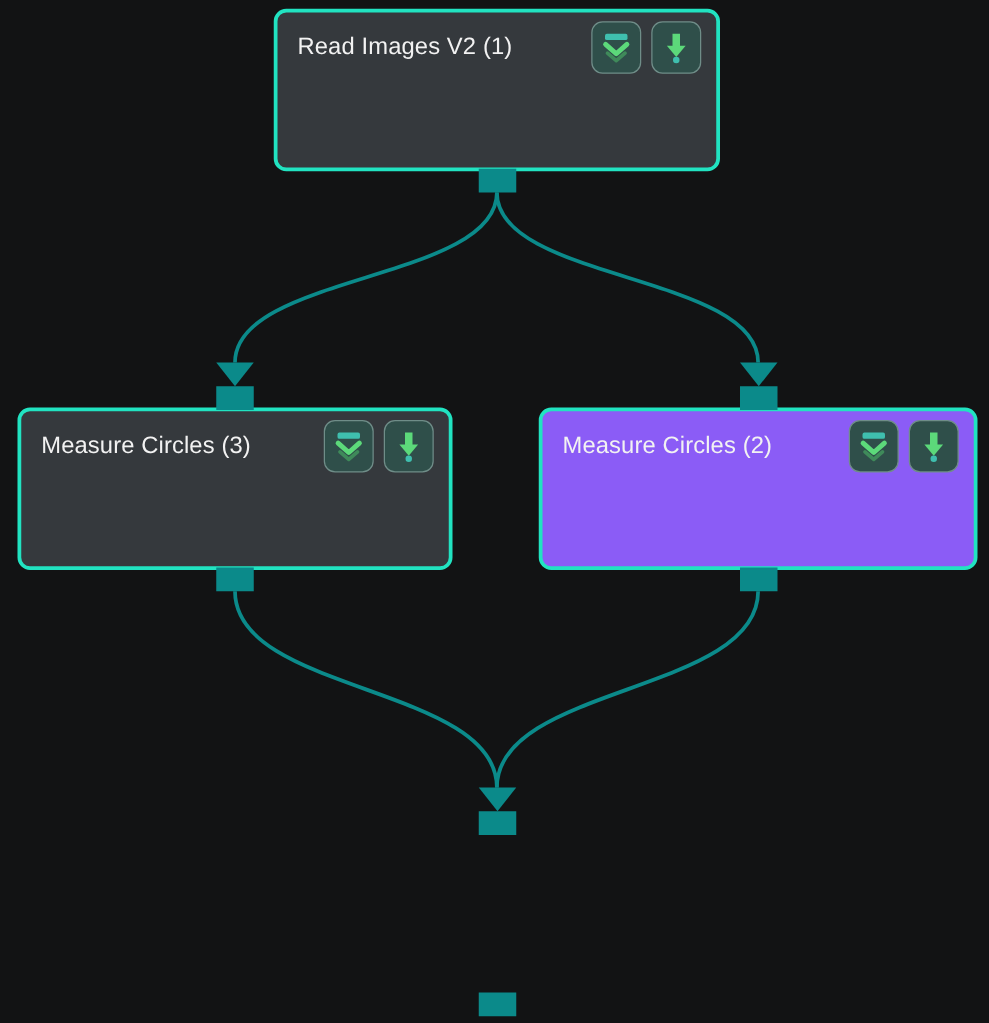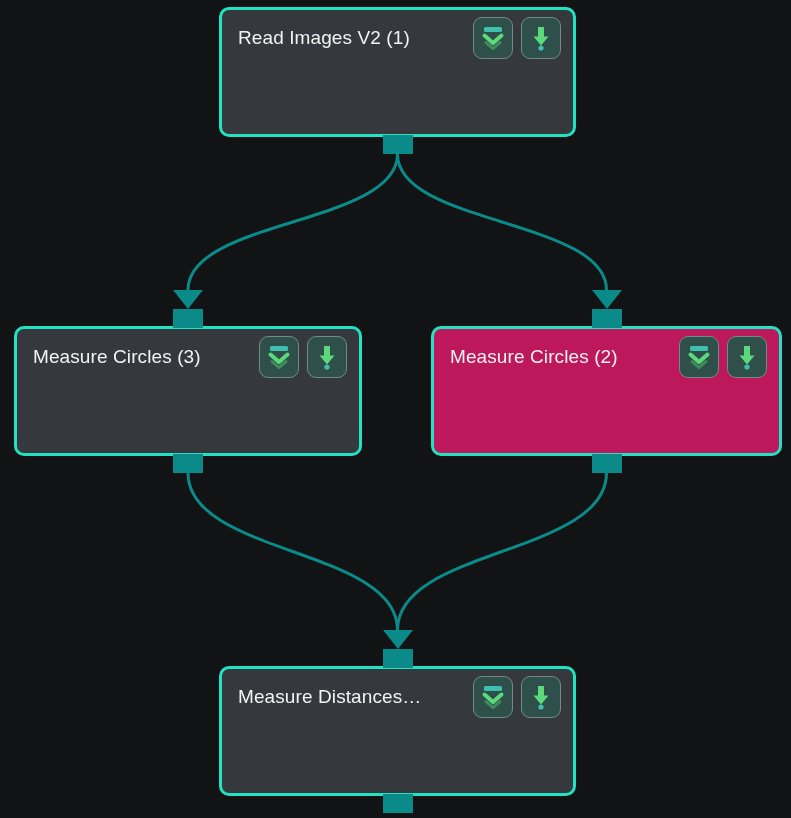--- a/index.html
+++ b/index.html
@@ -147,21 +147,21 @@
             <rect x="10" y="3" width="6" height="11" fill="#5cd97a"></rect>
             <polygon points="5.5,12.5 20.5,12.5 13,21.5" fill="#5cd97a"></polygon>
             <circle cx="13" cy="24" r="2.6" fill="#3fbfae"></circle>
           </svg>
         </div>
       </div>
     </div>
     <div class="node-body"></div>
   </div>
 
-  <div class="node" style="left: 431px; top: 326px; width: 351px; height: 130px; background: #be185d; border-color: rgb(33, 227, 193);">
+  <div class="node" style="left: 431px; top: 326px; width: 351px; height: 130px; background: #8b5cf6; border-color: rgb(33, 227, 193);">
     <div class="node-header">
       <div class="node-title">Measure Circles (2)</div>
       <div class="node-actions">
         <div class="icon-btn">
           <svg width="26" height="28" viewBox="0 0 26 28">
             <rect x="4" y="3" width="18" height="5" rx="1.5" fill="#3fbfae"></rect>
             <polyline points="4.5,11.5 13,19 21.5,11.5" fill="none" stroke="#5cd97a" stroke-width="4" stroke-linecap="round" stroke-linejoin="round"></polyline>
             <polyline points="6,18.5 13,24.5 20,18.5" fill="none" stroke="#3f8a5a" stroke-width="3" stroke-linecap="round" stroke-linejoin="round"></polyline>
           </svg>
         </div>
@@ -170,42 +170,20 @@
             <rect x="10" y="3" width="6" height="11" fill="#5cd97a"></rect>
             <polygon points="5.5,12.5 20.5,12.5 13,21.5" fill="#5cd97a"></polygon>
             <circle cx="13" cy="24" r="2.6" fill="#3fbfae"></circle>
           </svg>
         </div>
       </div>
     </div>
     <div class="node-body"></div>
   </div>
 
-  <div class="node" style="left: 219px; top: 666px; width: 357px; height: 130px; background: rgb(53, 57, 61); border-color: rgb(33, 227, 193);">
-    <div class="node-header">
-      <div class="node-title">Measure Distances…</div>
-      <div class="node-actions">
-        <div class="icon-btn">
-          <svg width="26" height="28" viewBox="0 0 26 28">
-            <rect x="4" y="3" width="18" height="5" rx="1.5" fill="#3fbfae"></rect>
-            <polyline points="4.5,11.5 13,19 21.5,11.5" fill="none" stroke="#5cd97a" stroke-width="4" stroke-linecap="round" stroke-linejoin="round"></polyline>
-            <polyline points="6,18.5 13,24.5 20,18.5" fill="none" stroke="#3f8a5a" stroke-width="3" stroke-linecap="round" stroke-linejoin="round"></polyline>
-          </svg>
-        </div>
-        <div class="icon-btn">
-          <svg width="26" height="28" viewBox="0 0 26 28">
-            <rect x="10" y="3" width="6" height="11" fill="#5cd97a"></rect>
-            <polygon points="5.5,12.5 20.5,12.5 13,21.5" fill="#5cd97a"></polygon>
-            <circle cx="13" cy="24" r="2.6" fill="#3fbfae"></circle>
-          </svg>
-        </div>
-      </div>
-    </div>
-    <div class="node-body"></div>
-  </div>
 
 <div class="port port-rect" style="left: 382.5px; top: 135px; background: rgb(11, 138, 138);"></div>
     <div class="port port-rect" style="left: 173px; top: 454px; background: rgb(11, 138, 138);"></div>
     <div class="port port-rect" style="left: 173px; top: 309px; background: rgb(11, 138, 138);"></div>
     <div class="port port-arrow" style="left: 173px; top: 290px; border-top-color: rgb(11, 138, 138);"></div>
     <div class="port port-rect" style="left: 591.5px; top: 454px; background: rgb(11, 138, 138);"></div>
     <div class="port port-rect" style="left: 591.5px; top: 309px; background: rgb(11, 138, 138);"></div>
     <div class="port port-arrow" style="left: 591.5px; top: 290px; border-top-color: rgb(11, 138, 138);"></div>
     <div class="port port-rect" style="left: 382.5px; top: 794px; background: rgb(11, 138, 138);"></div>
     <div class="port port-rect" style="left: 382.5px; top: 649px; background: rgb(11, 138, 138);"></div>

